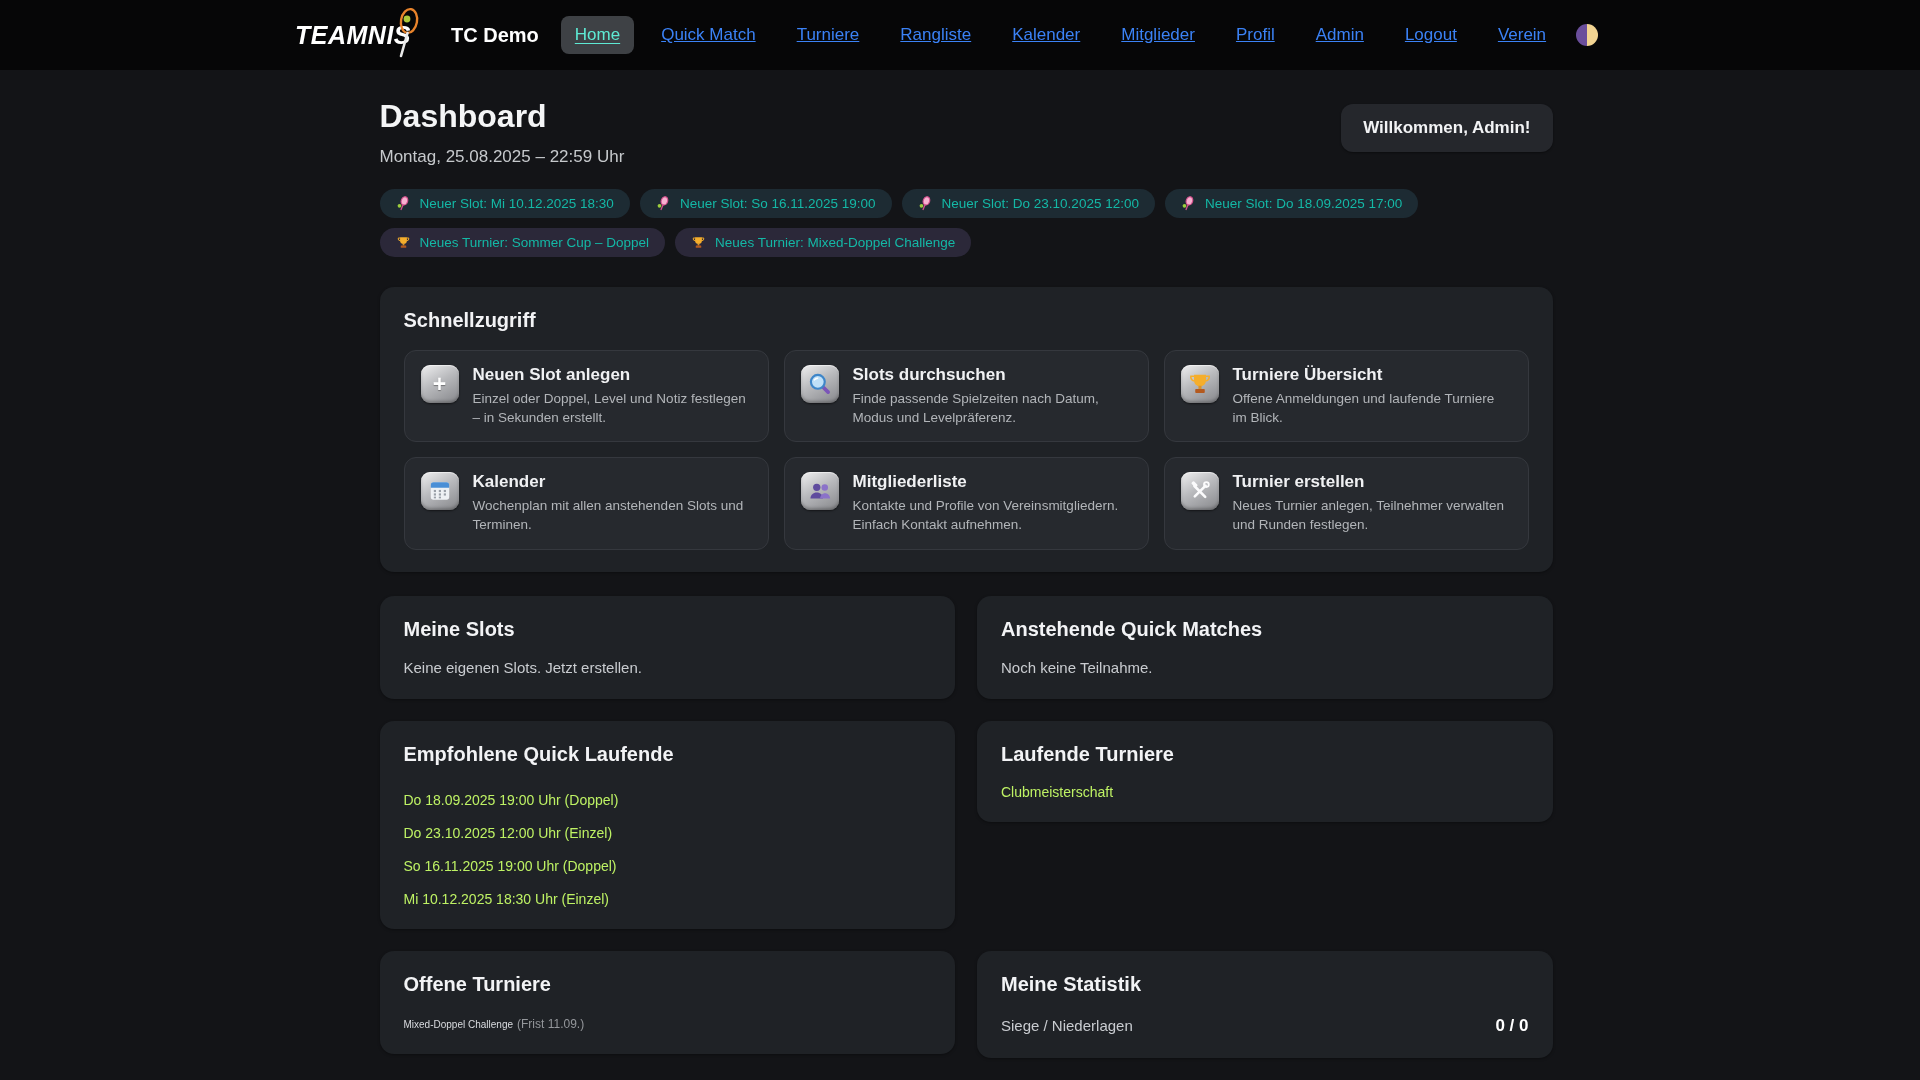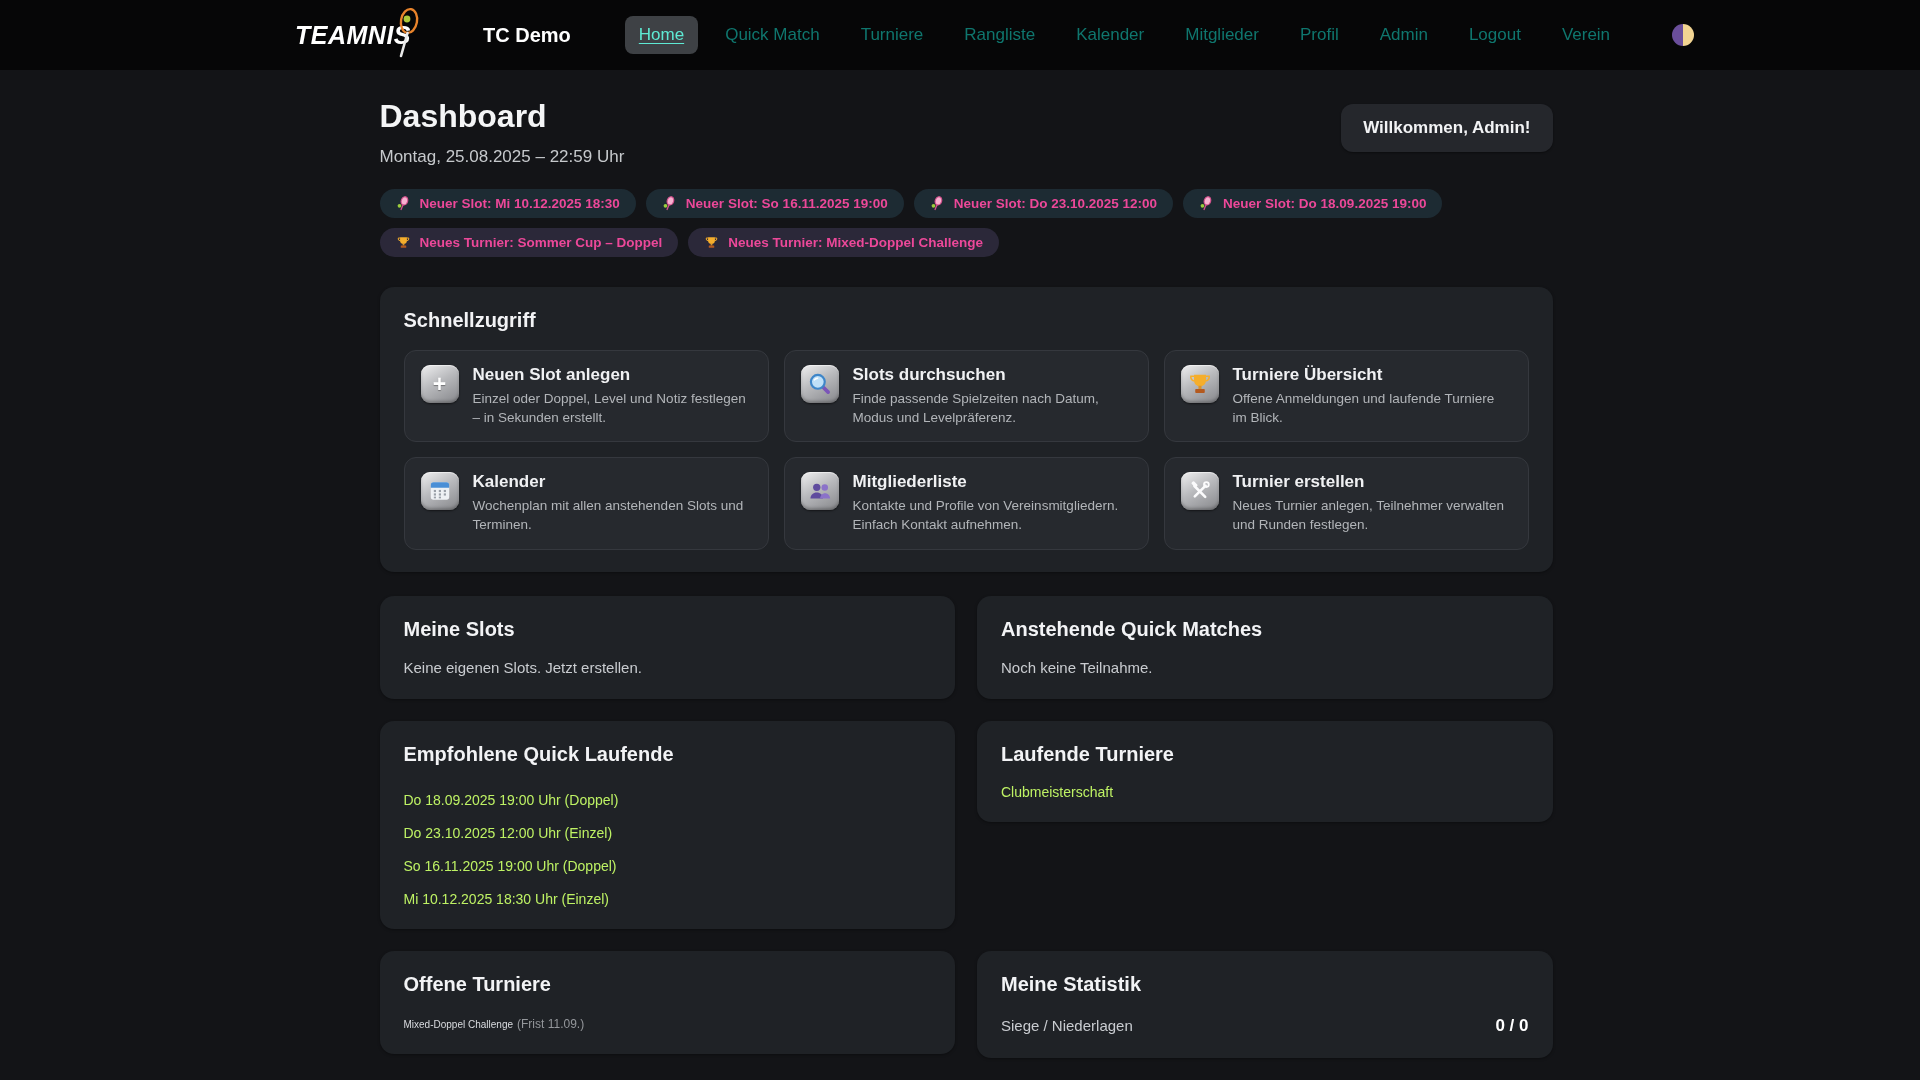--- a/index.html
+++ b/index.html
@@ -4,39 +4,39 @@
 <style>
   * { margin:0; padding:0; box-sizing:border-box; }
   html,body { width:1920px; height:1080px; overflow:hidden; }
   body {
     background:#131417;
     font-family:"Liberation Sans","DejaVu Sans",sans-serif;
     color:#e8eaec;
   }
   
   .navbar { height:70px; background:#060607; display:flex; align-items:center; }
-  .nav-inner { width:1330px; margin:4px auto; display:flex; align-items:center;gap:32px; }
+  .nav-inner { width:1330px; margin:4px auto; display:flex; align-items:center; }
   .logo { position:relative; font-size:25px; font-weight:800; font-style:italic; color:#fff; letter-spacing:.5px; padding-right:16px; cursor:pointer; }
   .logo svg { position:absolute; right:4px; top:-15px; overflow:visible; }
   .club-name { font-size:20px; font-weight:700; color:#fff; margin:0 22px 0 24px; white-space:nowrap; }
   .nav-links { display:flex; align-items:center; gap:13px; }
-  .nav-link { color:#0f766e; font-size:17px; padding:9px 14px; border-radius:8px; cursor:pointer; white-space:nowrap; }
+  .nav-link { color:#3b82f6; font-size:17px; padding:9px 14px; border-radius:8px; cursor:pointer; white-space:nowrap;text-decoration:underline; }
   .nav-link.active { background:#3e4145; color:#5eead4; text-decoration:underline; text-underline-offset:3px; }
   .theme-toggle { width:22px; height:22px; border-radius:50%; margin-left:16px; cursor:pointer;
     background:linear-gradient(90deg,#6a4e9b 0 50%, #f2d492 50% 100%); flex:0 0 auto; }
   
   .content { width:1185px; margin:0 auto; padding-top:28px;padding-left:12px; }
   .header-row { display:flex; justify-content:space-between; align-items:flex-start; }
   .page-title { font-size:32px; font-weight:700; color:#f4f5f6; }
   .page-date { margin-top:12px; color:#c6c9cc; font-size:17px; }
   .welcome-badge { background:#25272c; border-radius:12px; padding:14px 22px; color:#f2f3f5; font-weight:700; font-size:17px; margin-top:6px; box-shadow:0 1px 2px rgba(0,0,0,.4); }
   
   .chips-row { display:flex; gap:10px; margin-top:22px; flex-wrap:wrap; }
   .chips-row + .chips-row { margin-top:10px; }
-  .chip { display:inline-flex; align-items:flex-end; gap:9px; padding:7px 16px; border-radius:999px; font-size:13.5px; font-weight:700; color:#ec4899; cursor:pointer; white-space:nowrap; }
+  .chip { display:inline-flex; align-items:flex-end; gap:9px; padding:7px 16px; border-radius:999px; font-size:13.5px; font-weight:400; color:#14b8a6; cursor:pointer; white-space:nowrap; }
   .chip-slot { background:#1d2b33; }
   .chip-turnier { background:#2b2839; }
   .chip svg { flex:0 0 auto; }
   
   .panel { background:#1f2226; border-radius:14px; padding:22px 24px; box-shadow:0 1px 3px rgba(0,0,0,.35); }
   .panel-title { font-size:20px; font-weight:700; color:#f2f3f5; }
   .qa-panel { margin-top:30px; }
   .qa-grid { margin-top:18px; display:grid; grid-template-columns:repeat(3,1fr); gap:15px; }
   .qa-card { background:#26292e; border:1px solid #35383e; border-radius:12px; padding:14px 16px; display:flex; gap:14px; align-items:flex-start; cursor:pointer; min-height:92px; }
   .icon-tile { flex:0 0 auto; width:38px; height:38px; border-radius:9px;
@@ -123,21 +123,21 @@
           <circle cx="3.7" cy="10.4" r="2" fill="#9ccd3d"></circle>
         </svg>
       <span>Neuer Slot: Do 23.10.2025 12:00</span>
     </span>
     <span class="chip chip-slot">
       <svg width="15" height="15" viewBox="0 0 16 16">
           <ellipse cx="9" cy="5.2" rx="3.4" ry="4.5" transform="rotate(18 9 5.2)" fill="#f7b1d0" stroke="#d6508e" stroke-width="1.2"></ellipse>
           <line x1="7.4" y1="9.6" x2="5.4" y2="14.4" stroke="#d6508e" stroke-width="1.4" stroke-linecap="round"></line>
           <circle cx="3.7" cy="10.4" r="2" fill="#9ccd3d"></circle>
         </svg>
-      <span>Neuer Slot: Do 18.09.2025 19:00</span>
+      <span>Neuer Slot: Do 18.09.2025 17:00</span>
     </span>
   </div>
 
   <div class="chips-row">
     <span class="chip chip-turnier">
       <svg width="15" height="15" viewBox="0 0 24 24">
           <path d="M6.5 3.5h11v5.2a5.5 5.5 0 0 1-11 0z" fill="#f5ae2c"></path>
           <path d="M6.5 4.8H3.6a3.6 3.6 0 0 0 3.4 4.4" fill="none" stroke="#f5ae2c" stroke-width="1.5"></path>
           <path d="M17.5 4.8h2.9a3.6 3.6 0 0 1-3.4 4.4" fill="none" stroke="#f5ae2c" stroke-width="1.5"></path>
           <rect x="10.6" y="13.6" width="2.8" height="3.2" fill="#d9942a"></rect>

